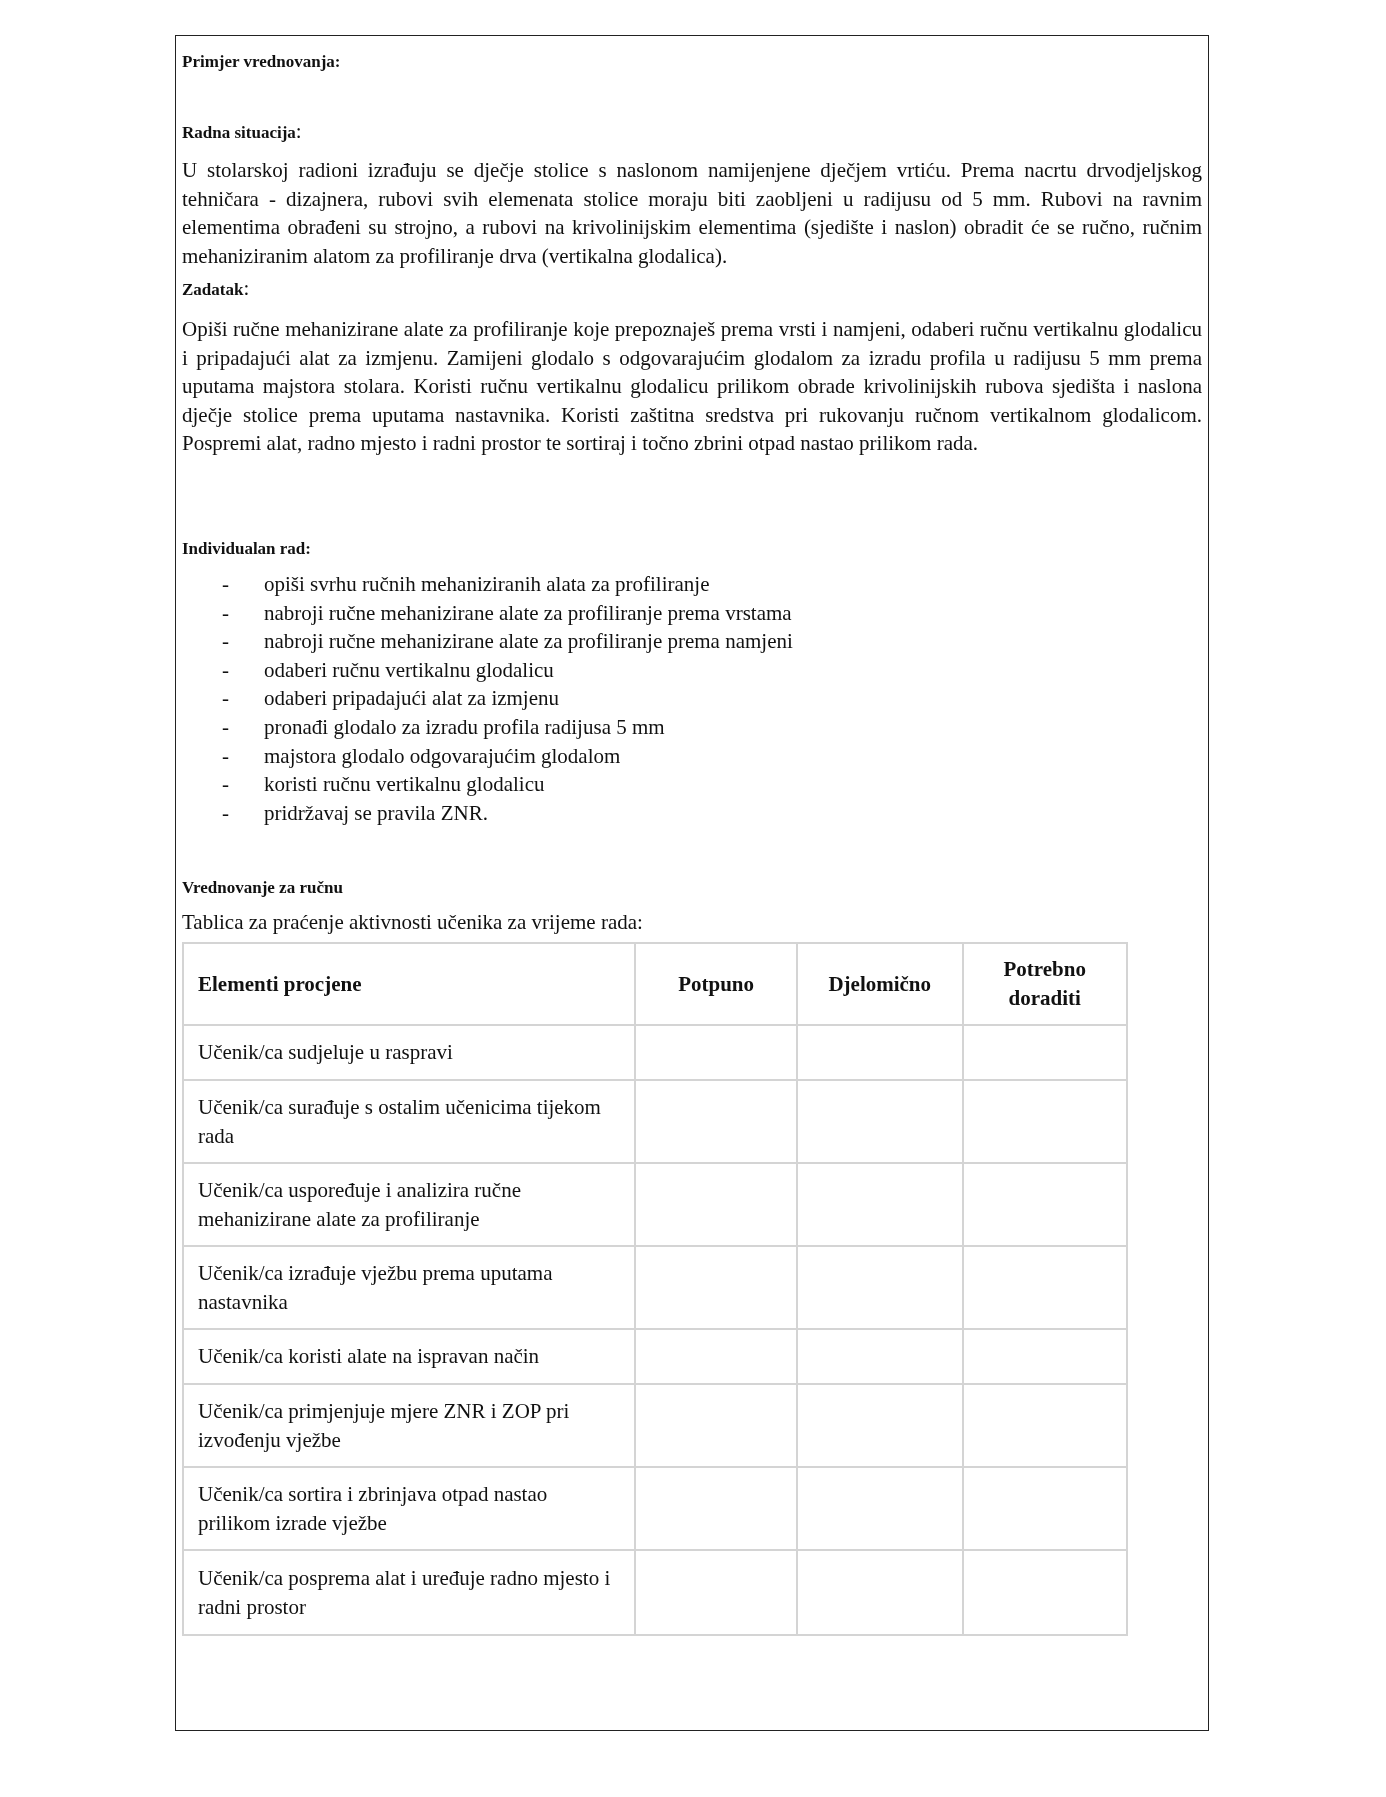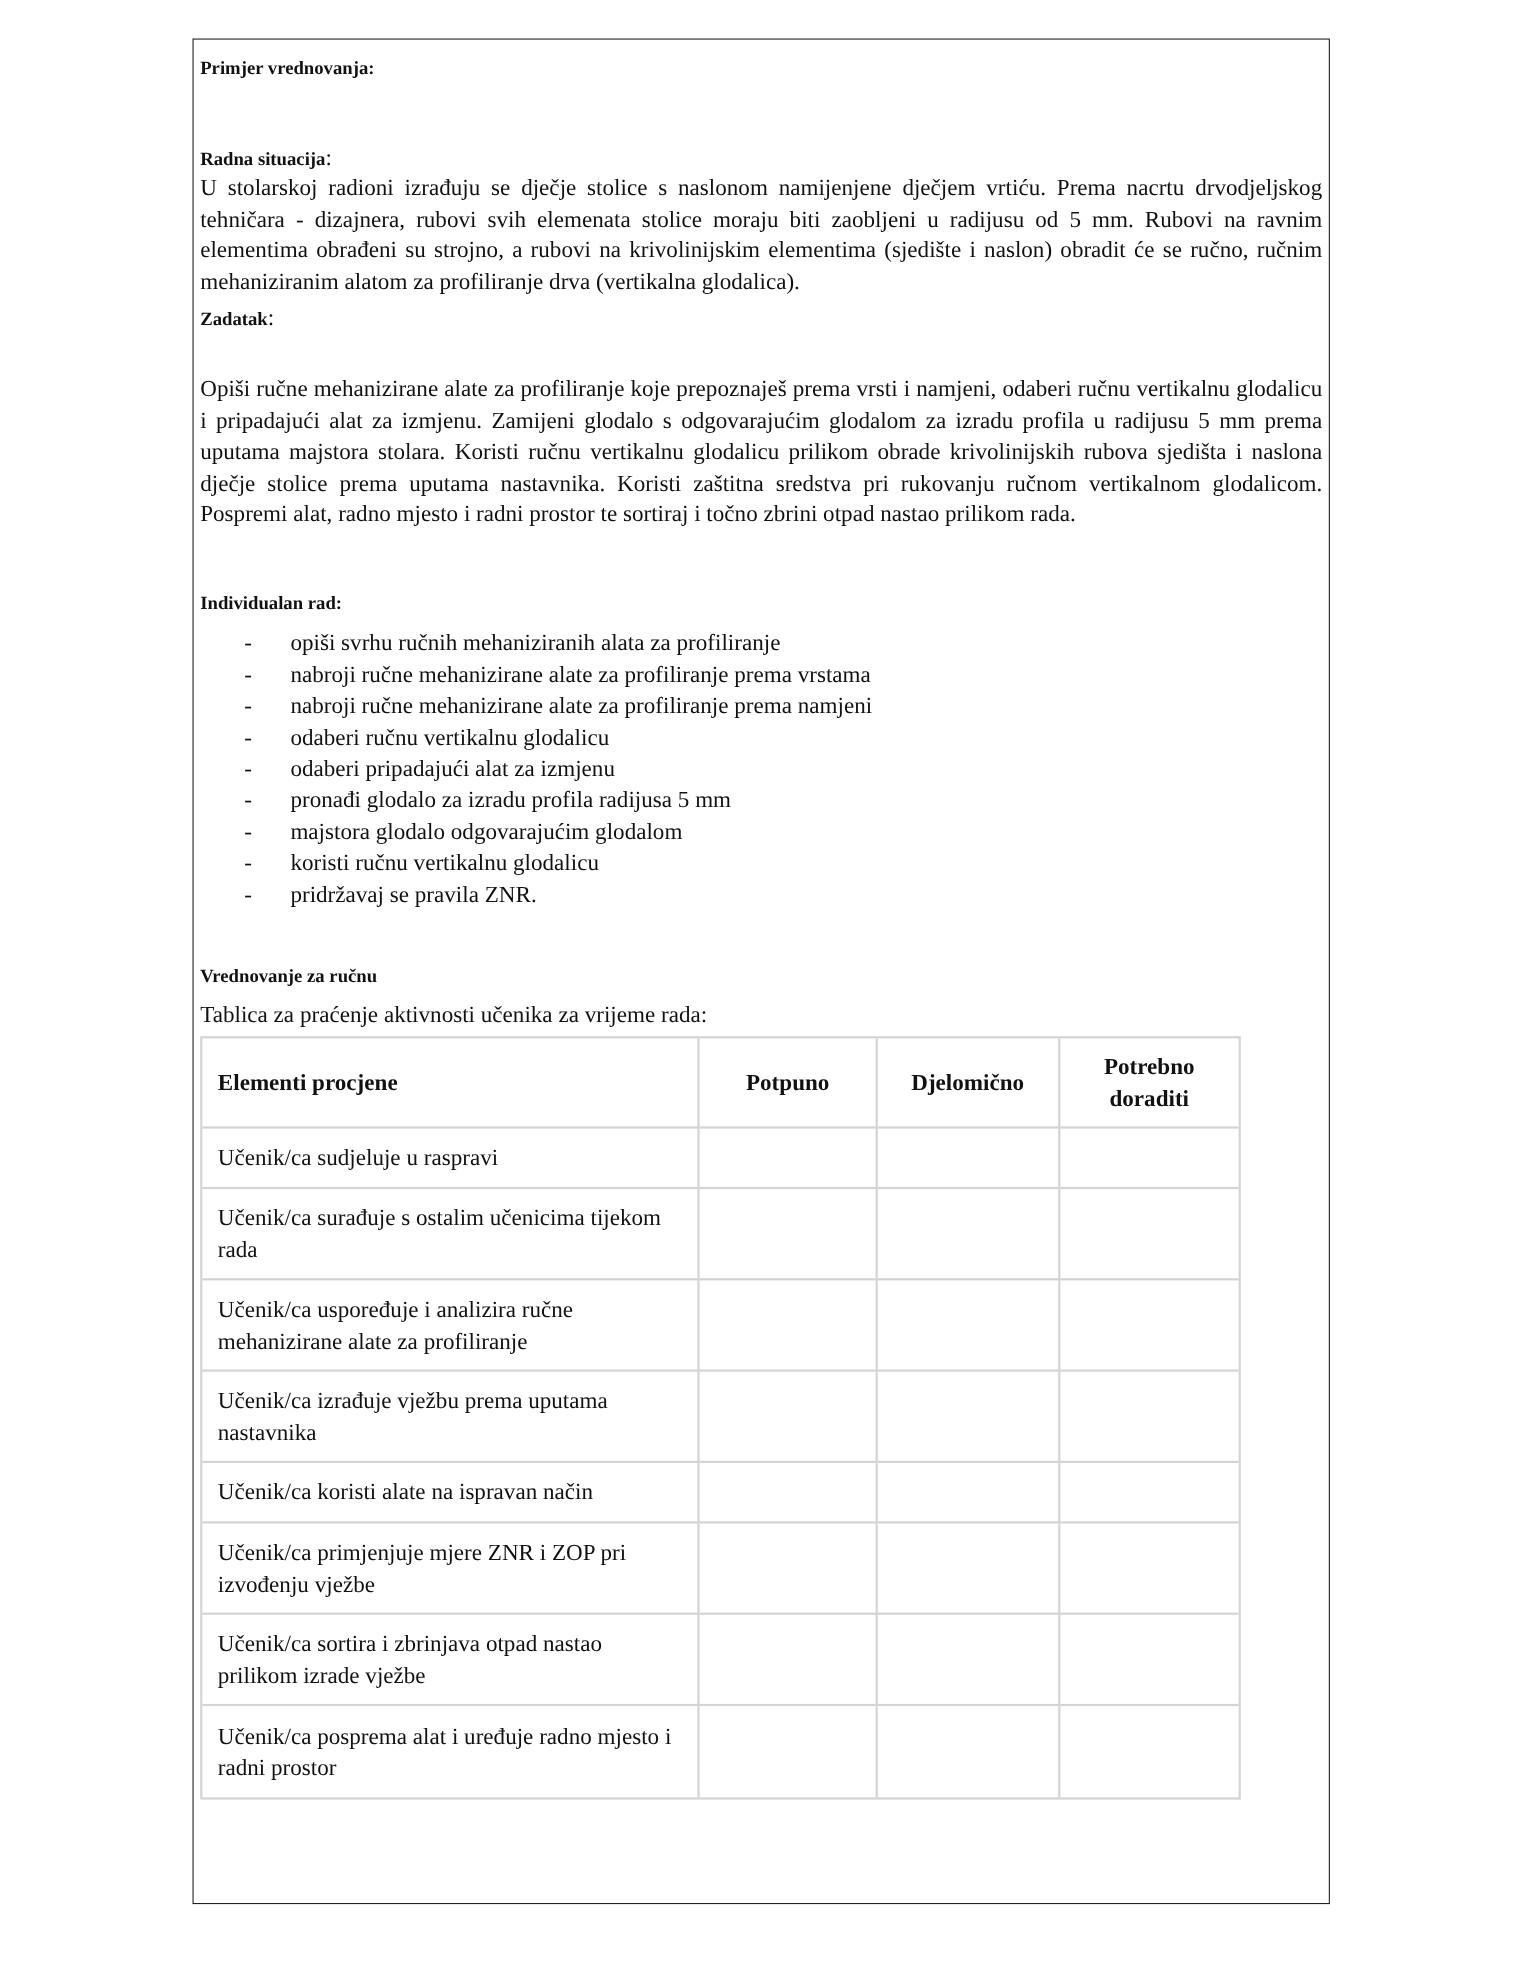--- a/index.html
+++ b/index.html
@@ -5,24 +5,24 @@
   html, body { margin: 0; padding: 0; background: #ffffff; }
   body { width: 1386px; height: 1797px; position: relative; font-family: "Liberation Serif", "DejaVu Serif", serif; color: #111; }
   .frame {
     position: absolute; left: 175px; top: 35px; width: 1034px; height: 1696px;
     border: 1.5px solid #222; box-sizing: border-box;
   }
   .content { position: absolute; left: 6px; top: 0; right: 6px; }
   .h { font-weight: bold; font-size: 17px; line-height: 28px; }
   .p { font-size: 21px; line-height: 28.6px; text-align: justify; }
   #title { position: absolute; top: 12px; left: 0; }
-  #radna-h { position: absolute; top: 83px; left: 0; margin-top: 12px; }
+  #radna-h { position: absolute; top: 83px; left: 0; }
   #radna-p { position: absolute; top: 120px; left: 0; right: 0; }
   #zadatak-h { position: absolute; top: 240px; left: 0; }
-  #zadatak-p { position: absolute; top: 279px; left: 0; right: 0; margin-top: 24px; }
+  #zadatak-p { position: absolute; top: 279px; left: 0; right: 0; }
   #indiv-h { position: absolute; top: 499px; left: 0; }
   #indiv-list { position: absolute; top: 534px; left: 0; margin: 0; padding: 0; list-style: none; }
   #indiv-list li { font-size: 21px; line-height: 28.6px; position: relative; padding-left: 82px; }
   #indiv-list li .dash { position: absolute; left: 40px; }
   #vred-h { position: absolute; top: 838px; left: 0; }
   #vred-p { position: absolute; top: 872px; left: 0; }
   table {
     position: absolute; top: 906px; left: 0; width: 946px;
     border-collapse: separate; border-spacing: 0;
     border: 2px solid #d4d4d4;

